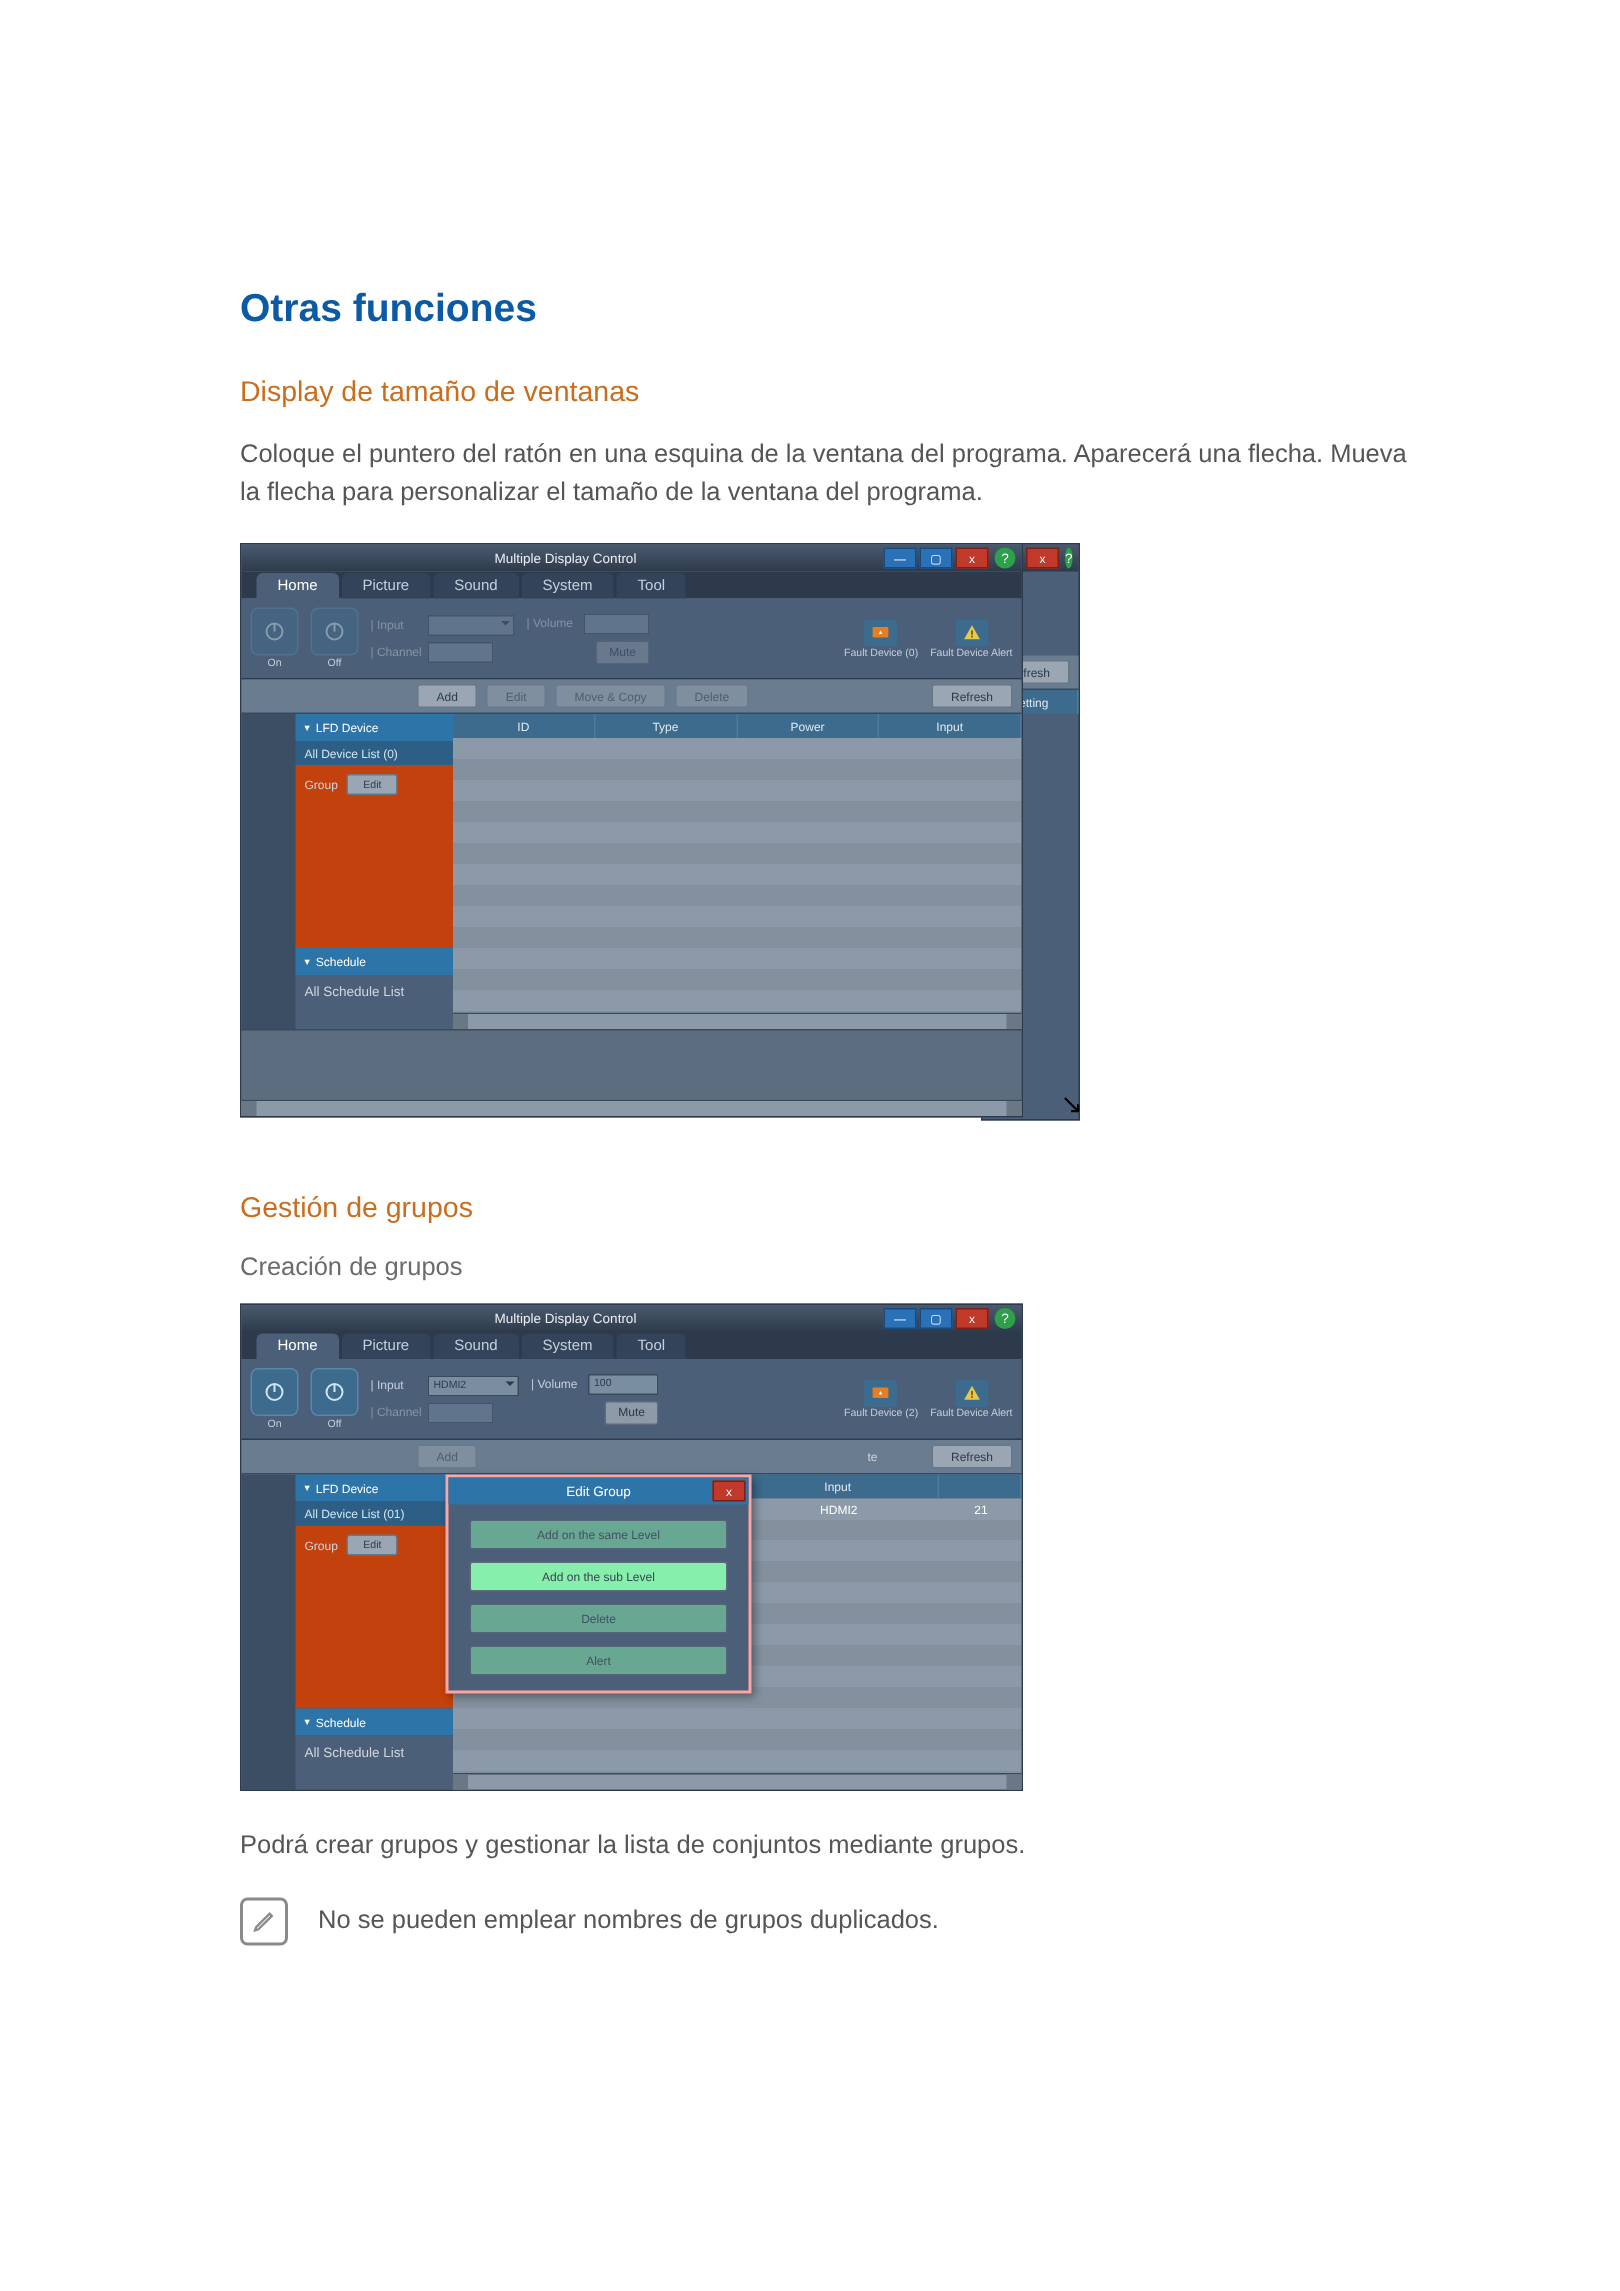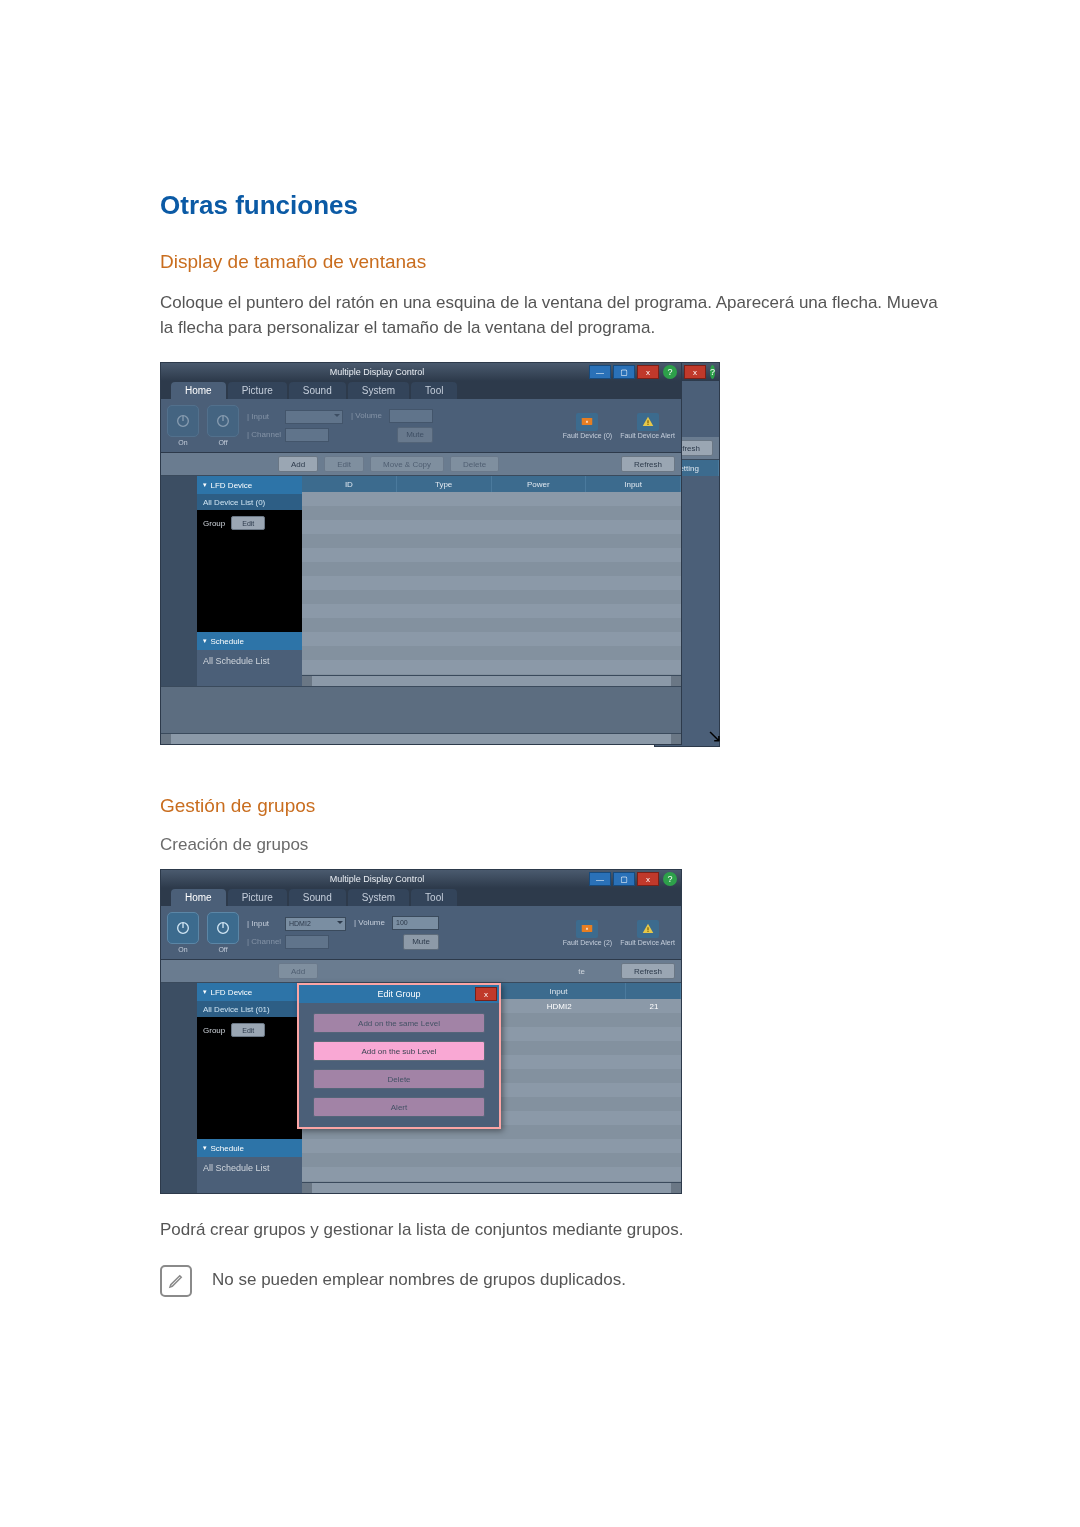--- a/index.html
+++ b/index.html
@@ -44,21 +44,21 @@
   .alert-ico svg{width:14px;height:14px;}
   .toolbar2{background:#6a7c90;height:22px;display:flex;align-items:center;padding:0 6px;gap:6px;border-bottom:1px solid #3a4a5c;}
   .tb-btn{height:14px;padding:0 12px;background:#9aa6b3;border:1px solid #6a7785;border-radius:2px;font-size:8px;color:#2d3a4b;display:flex;align-items:center;}
   .tb-btn.dim{opacity:.45;}
   .tb-spacer{flex:1;}
   .content-row{display:flex;}
   .side{width:105px;background:#3c4e63;display:flex;flex-direction:column;padding-left:36px;}
   .side-head{background:#2d74a8;height:18px;display:flex;align-items:center;padding:0 6px;font-size:8px;color:#fff;}
   .side-head .caret{margin-right:4px;font-size:7px;}
   .side-sub{background:#2d5e85;height:16px;padding:0 6px;font-size:8px;color:#d0e5f3;display:flex;align-items:center;}
-  .side-pane{background:#000000;flex:1;padding:6px;}
+  .side-pane{background:#c2410c;flex:1;padding:6px;}
   .side-row{display:flex;align-items:center;gap:6px;font-size:8px;color:#d0d6dd;}
   .side-edit{height:12px;padding:0 10px;background:#9aa6b3;border:1px solid #6a7785;border-radius:2px;font-size:7px;color:#2d3a4b;display:flex;align-items:center;}
   .table-area{flex:1;display:flex;flex-direction:column;}
   .thead{background:#3c6b8e;height:16px;display:flex;color:#e0e8f0;font-size:8px;}
   .th{flex:1;display:flex;align-items:center;justify-content:center;border-right:1px solid #4b7a9d;}
   .tbody{flex:1;background:repeating-linear-gradient(#8b99a8 0 14px,#83919f 14px 28px);min-height:150px;position:relative;}
   .status-strip{height:46px;background:#5c6d80;border-top:1px solid #3a4a5c;}
   .hscroll{height:10px;background:#8b99a8;border-top:1px solid #3a4a5c;display:flex;}
   .hscroll .arrow{width:10px;background:#6a7785;}
   .hscroll .track{flex:1;}
@@ -67,21 +67,21 @@
   .shot-wrap{position:relative;width:560px;margin-bottom:50px;}
   .shot-wrap .behind{position:absolute;right:0;top:0;width:64px;height:100%;background:#4b5f78;border:1px solid #2d3a4b;}
   .behind .titlebar{justify-content:flex-end;}
   .shot-wrap .cursor{position:absolute;right:-2px;bottom:-2px;font-size:18px;color:#000;}
 
   
   .popup{position:absolute;left:136px;top:0;width:200px;background:#4b5f78;border:2px solid #fca5a5;box-shadow:2px 2px 6px rgba(0,0,0,.4);}
   .popup-title{height:18px;background:#2d74a8;display:flex;align-items:center;justify-content:center;position:relative;color:#fff;font-size:9px;}
   .popup-title .x{position:absolute;right:2px;top:2px;width:20px;height:12px;background:#c0392b;color:#fff;font-size:8px;display:flex;align-items:center;justify-content:center;border:1px solid #7a2018;}
   .popup-body{padding:10px 14px;display:flex;flex-direction:column;gap:8px;}
-  .popup-btn{height:18px;background:#f9a8d4;border:1px solid #5d6b7a;border-radius:2px;font-size:8px;color:#3a4352;display:flex;align-items:center;justify-content:center;}
+  .popup-btn{height:18px;background:#86efac;border:1px solid #5d6b7a;border-radius:2px;font-size:8px;color:#3a4352;display:flex;align-items:center;justify-content:center;}
   .popup-btn.dim{opacity:.5;}
   .row-icon{width:16px;height:16px;background:#3c6b8e;border-radius:2px;display:flex;align-items:center;justify-content:center;color:#d0e5f3;margin-right:4px;}
   .datarow{position:absolute;top:0;left:0;right:0;height:14px;display:flex;font-size:8px;color:#fff;align-items:center;}
   .datarow .c{flex:1;text-align:center;}
   .green-dot{width:8px;height:8px;border-radius:50%;background:#2da04a;display:inline-block;}
 </style>
 </head>
 <body>
 
 <div class="page">

